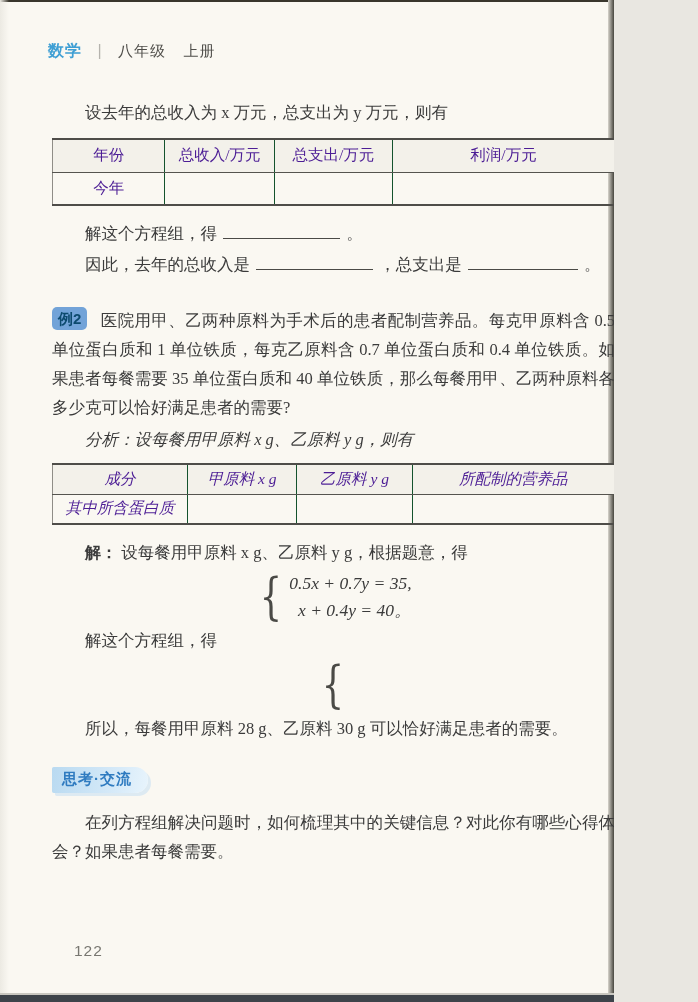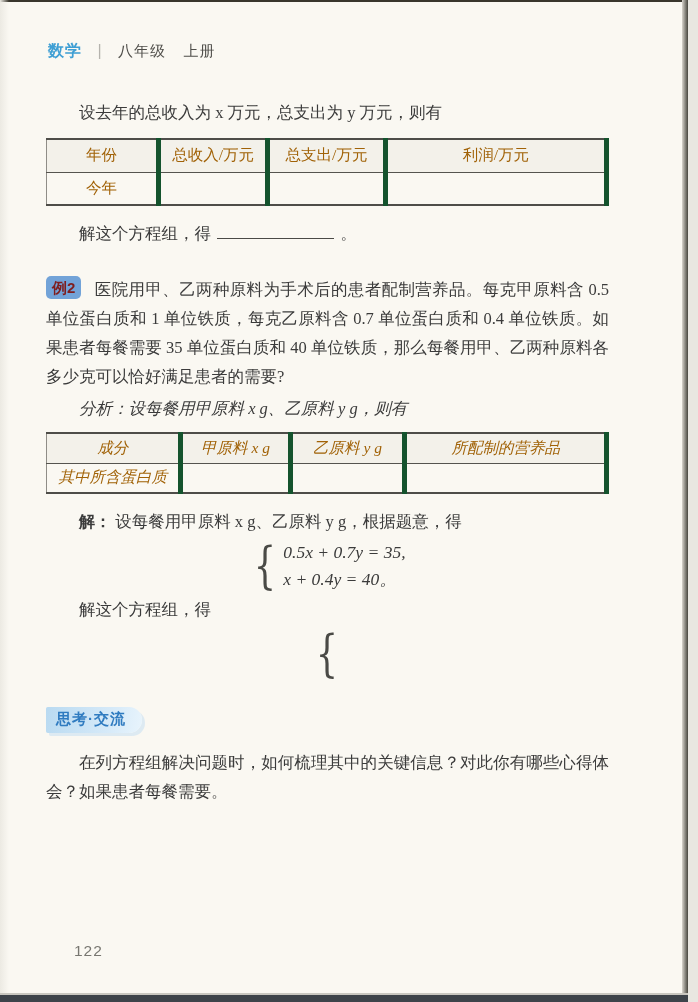--- a/index.html
+++ b/index.html
@@ -1,81 +1,81 @@
 <!DOCTYPE html>
 <html><head>
 <meta charset="utf-8">
 <style>
   * { margin:0; padding:0; box-sizing:border-box; }
   html,body { background:#e9e7e1; }
   .page {
-    position:relative; width:688px; height:1002px;
+    position:relative; width:614px; height:1002px;
     background:#faf8f2; overflow:hidden;
     font-family:"Liberation Serif", serif; color:#3b3b3b;
   }
   
   .edge-top    { position:absolute; top:0; left:0; right:0; height:2px; background:#39362d; }
   .edge-right  { position:absolute; top:0; right:0; bottom:0; width:6px;
                  background:linear-gradient(to right,#d8d5cd,#47463e); }
   .edge-bottom { position:absolute; left:0; right:0; bottom:0; height:9px;
                  background:#3d434a; border-top:2px solid #c9c7c0; }
   .edge-left   { position:absolute; top:0; left:0; bottom:0; width:9px;
                  background:linear-gradient(to right,#eceae3,rgba(236,234,227,0)); }
 
   
   .runhead { position:absolute; top:41px; left:48px; font-family:"Liberation Sans", sans-serif;
              font-size:16px; letter-spacing:1px; }
   .runhead .subject { color:#3f9fd4; font-weight:bold; }
   .runhead .divider { color:#b5b3ad; margin:0 10px; font-weight:normal; }
   .runhead .grade, .runhead .volume { color:#4f4e4a; font-size:15px; }
   .runhead .volume { margin-left:12px; }
 
-  .content { position:absolute; left:46px; top:98px; width:563px; }
+  .content { position:absolute; left:52px; top:98px; width:563px; }
 
   .para { font-size:16.5px; line-height:29px; text-align:justify; }
   .indent { text-indent:2em; }
 
   
   table.sheet { width:100%; border-collapse:collapse; table-layout:fixed;
                 border-top:2px solid #4e4d49; border-bottom:2px solid #4e4d49; }
   table.sheet th, table.sheet td {
-    border-left:1px solid #8f8d87; border-right:5px solid #14532d;
-    font-weight:normal; text-align:center; font-size:15.5px; color:#a16207;
+    border-left:1px solid #8f8d87; border-right:1px solid #14532d;
+    font-weight:normal; text-align:center; font-size:15.5px; color:#4c1d95;
   }
   table.sheet th { height:33px; border-bottom:1.5px solid #55544f; background:#f3f1ea; }
   table.sheet td { height:33px; border-bottom:1px solid #a7a49d; }
   table.sheet tr:last-child td { border-bottom:none; }
   table.sheet .var { font-style:italic; font-family:"Liberation Serif", serif; }
   #table1 { margin-top:11px; }
   #table2 { margin-top:9px; font-style:italic;border-radius:26px; }
   #table2 th, #table2 td { height:30px; }
 
   
   .fill-block { margin-top:12px; }
   .fill-line { font-size:16.5px; line-height:31px; text-indent:2em; white-space:nowrap; }
   .blank { display:inline-block; border-bottom:1.2px solid #4a4a46; height:15px;
            vertical-align:baseline; margin:0 2px; }
   .blank.w-lg { width:203px; } .blank.w-md { width:117px; } .blank.w-sm { width:110px; }
 
   
   .example { margin-top:26px; }
-  .ex-badge { display:inline-block; background:#72a3d8; color:#7f1d1d;
+  .ex-badge { display:inline-block; background:#72a3d8; color:#0c4a6e;
               font-family:"Liberation Sans", sans-serif; font-size:15px; font-weight:bold;
               line-height:21px; padding:1px 6px; border-radius:5px; margin-right:9px;
               text-indent:0; vertical-align:2px; }
   .analysis { font-style:italic; margin-top:3px; }
 
   .sol { margin-top:13px; }
   .sol-label { font-weight:bold; font-family:"Liberation Sans", sans-serif; font-size:16px; }
 
   .eq-system { display:flex; align-items:center; justify-content:center; margin:3px 0 2px 0; }
   .brace { font-family:"DejaVu Serif", serif; font-size:50px; font-weight:200; color:#4a4a46;
            line-height:54px; transform:scaleX(0.7); margin-right:2px; }
   .eq-lines { display:flex; flex-direction:column; }
-  .eq-lines.ralign { }
+  .eq-lines.ralign { align-items:flex-end; }
   .eq-lines.lalign { align-items:flex-start; }
   .eq { font-style:italic; font-size:17.5px; line-height:27px; color:#3b3b3b;
         font-family:"Liberation Serif", serif; }
 
   
   .think-badge { display:inline-block; margin-top:24px;
       font-family:"Liberation Sans", sans-serif; font-size:15px; font-weight:bold;
       color:#2f7bc0; letter-spacing:1px;
       background:linear-gradient(100deg,#b9daf1 0%,#d8ebf9 70%,#e8f4fc 100%);
       padding:3px 16px 4px 10px; border-radius:2px 15px 15px 2px;
@@ -129,20 +129,27 @@
         </tr>
       </tbody>
     </table>
 
     <div class="fill-block">
       <p class="fill-line">
         <span>解这个方程组，得</span>
         <span class="blank w-md"></span>
         <span>。</span>
       </p>
+      <p class="fill-line">
+        <span>因此，去年的总收入是</span>
+        <span class="blank w-md"></span>
+        <span>，总支出是</span>
+        <span class="blank w-sm"></span>
+        <span>。</span>
+      </p>
     </div>
 
     <div class="example">
       <p class="para">
         <span class="ex-badge">例2</span>
         <span>医院用甲、乙两种原料为手术后的患者配制营养品。每克甲原料含 0.5 单位蛋白质和 1 单位铁质，每克乙原料含 0.7 单位蛋白质和 0.4 单位铁质。如果患者每餐需要 35 单位蛋白质和 40 单位铁质，那么每餐用甲、乙两种原料各多少克可以恰好满足患者的需要?</span>
       </p>
       <p class="para indent analysis">分析：设每餐用甲原料 x g、乙原料 y g，则有</p>
     </div>
 
@@ -184,20 +191,21 @@
           <span class="eq">x + 0.4y = 40。</span>
         </div>
       </div>
 
       <p class="para indent">解这个方程组，得</p>
 
       <div class="eq-system">
         <span class="brace">{</span>
       </div>
 
+      <p class="para indent">所以，每餐用甲原料 28 g、乙原料 30 g 可以恰好满足患者的需要。</p>
     </div>
 
     <div>
       <span class="think-badge">思考·交流</span>
       <p class="para indent think-para">在列方程组解决问题时，如何梳理其中的关键信息？对此你有哪些心得体会？如果患者每餐需要。</p>
     </div>
 
   </div>
 
   <div class="pageno">122</div>

